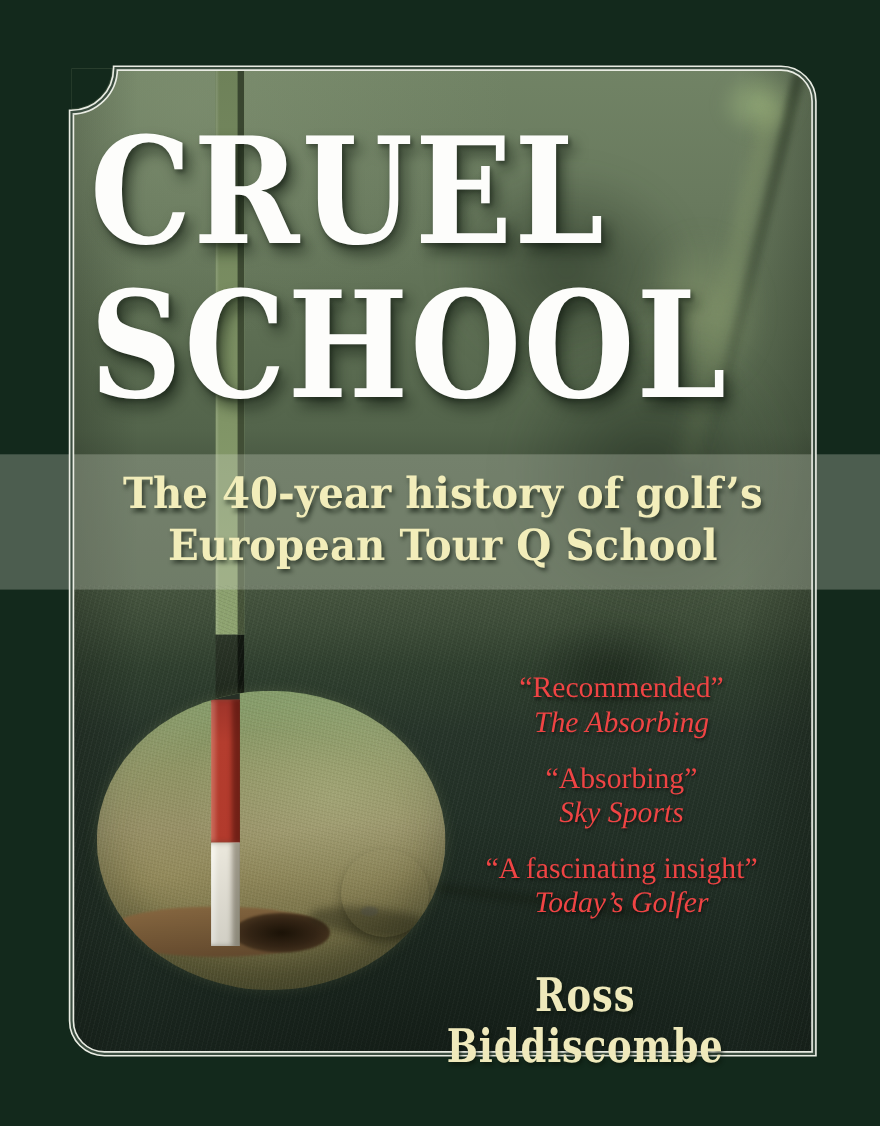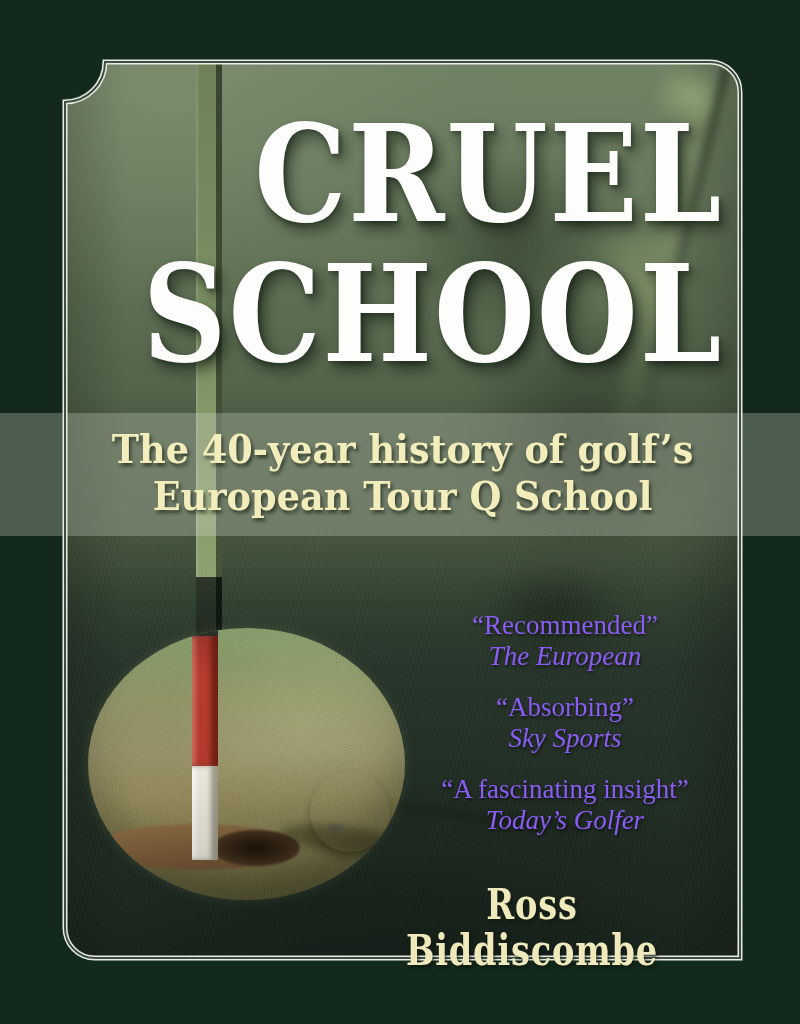--- a/index.html
+++ b/index.html
@@ -83,29 +83,29 @@
   .corner-notch{left:0;top:0;width:44px;height:44px;
       background:radial-gradient(40px at 0 0, #13291c 0 36px, rgba(19,41,28,0) 39px);}
 
   
   .band{left:0;top:413px;width:800px;height:123px;background:rgba(207,214,198,.3);}
 
   
   .frame-svg{left:0;top:0;width:800px;height:1024px;}
 
   
-  .title{left:65px;top:99px;width:675px;text-align:right;color:#fdfdfb;font-weight:700;}
+  .title{left:65px;top:99px;width:675px;text-align:left;color:#fdfdfb;font-weight:700;}
   .title-line{position:relative;display:block;font-size:122px;line-height:140px;
       letter-spacing:2px;transform:scale(.95,1.1);transform-origin:50% 20%;
       text-shadow:6px 8px 12px rgba(15,25,15,.6), 2px 3px 4px rgba(15,25,15,.45);}
   .subtitle{left:65px;top:426px;width:675px;text-align:center;color:#f2edba;
       font-weight:700;font-size:39px;line-height:47px;transform:scaleX(.94);
       transform-origin:center;text-shadow:2px 3px 4px rgba(10,20,10,.6);}
   .subtitle-line{position:relative;display:block;}
-  .quotes{left:420px;top:610px;width:290px;text-align:center;color:#8b5cf6;
+  .quotes{left:420px;top:610px;width:290px;text-align:center;color:#ef4444;
       font-family:"Liberation Serif",serif;font-size:27px;line-height:31px;
       text-shadow:1px 2px 3px rgba(0,0,0,.55);}
   .quote-group{position:relative;display:block;margin-bottom:20px;}
   .quote-text{position:relative;display:block;}
   .quote-source{position:relative;display:block;font-style:italic;}
   .author{left:352px;top:882px;width:360px;text-align:center;color:#efe9bb;
       font-weight:700;font-size:42px;line-height:46px;letter-spacing:1px;
       transform:scaleX(.8);transform-origin:50% 50%;
       text-shadow:2px 3px 4px rgba(10,20,10,.6);}
 </style>
@@ -158,21 +158,21 @@
   </div>
 
   <div class="subtitle">
     <span class="subtitle-line">The 40-year history of golf’s</span>
     <span class="subtitle-line">European Tour Q School</span>
   </div>
 
   <div class="quotes">
     <span class="quote-group">
       <span class="quote-text">“Recommended”</span>
-      <span class="quote-source">The European</span>
+      <span class="quote-source">The Absorbing</span>
     </span>
     <span class="quote-group">
       <span class="quote-text">“Absorbing”</span>
       <span class="quote-source">Sky Sports</span>
     </span>
     <span class="quote-group">
       <span class="quote-text">“A fascinating insight”</span>
       <span class="quote-source">Today’s Golfer</span>
     </span>
   </div>

